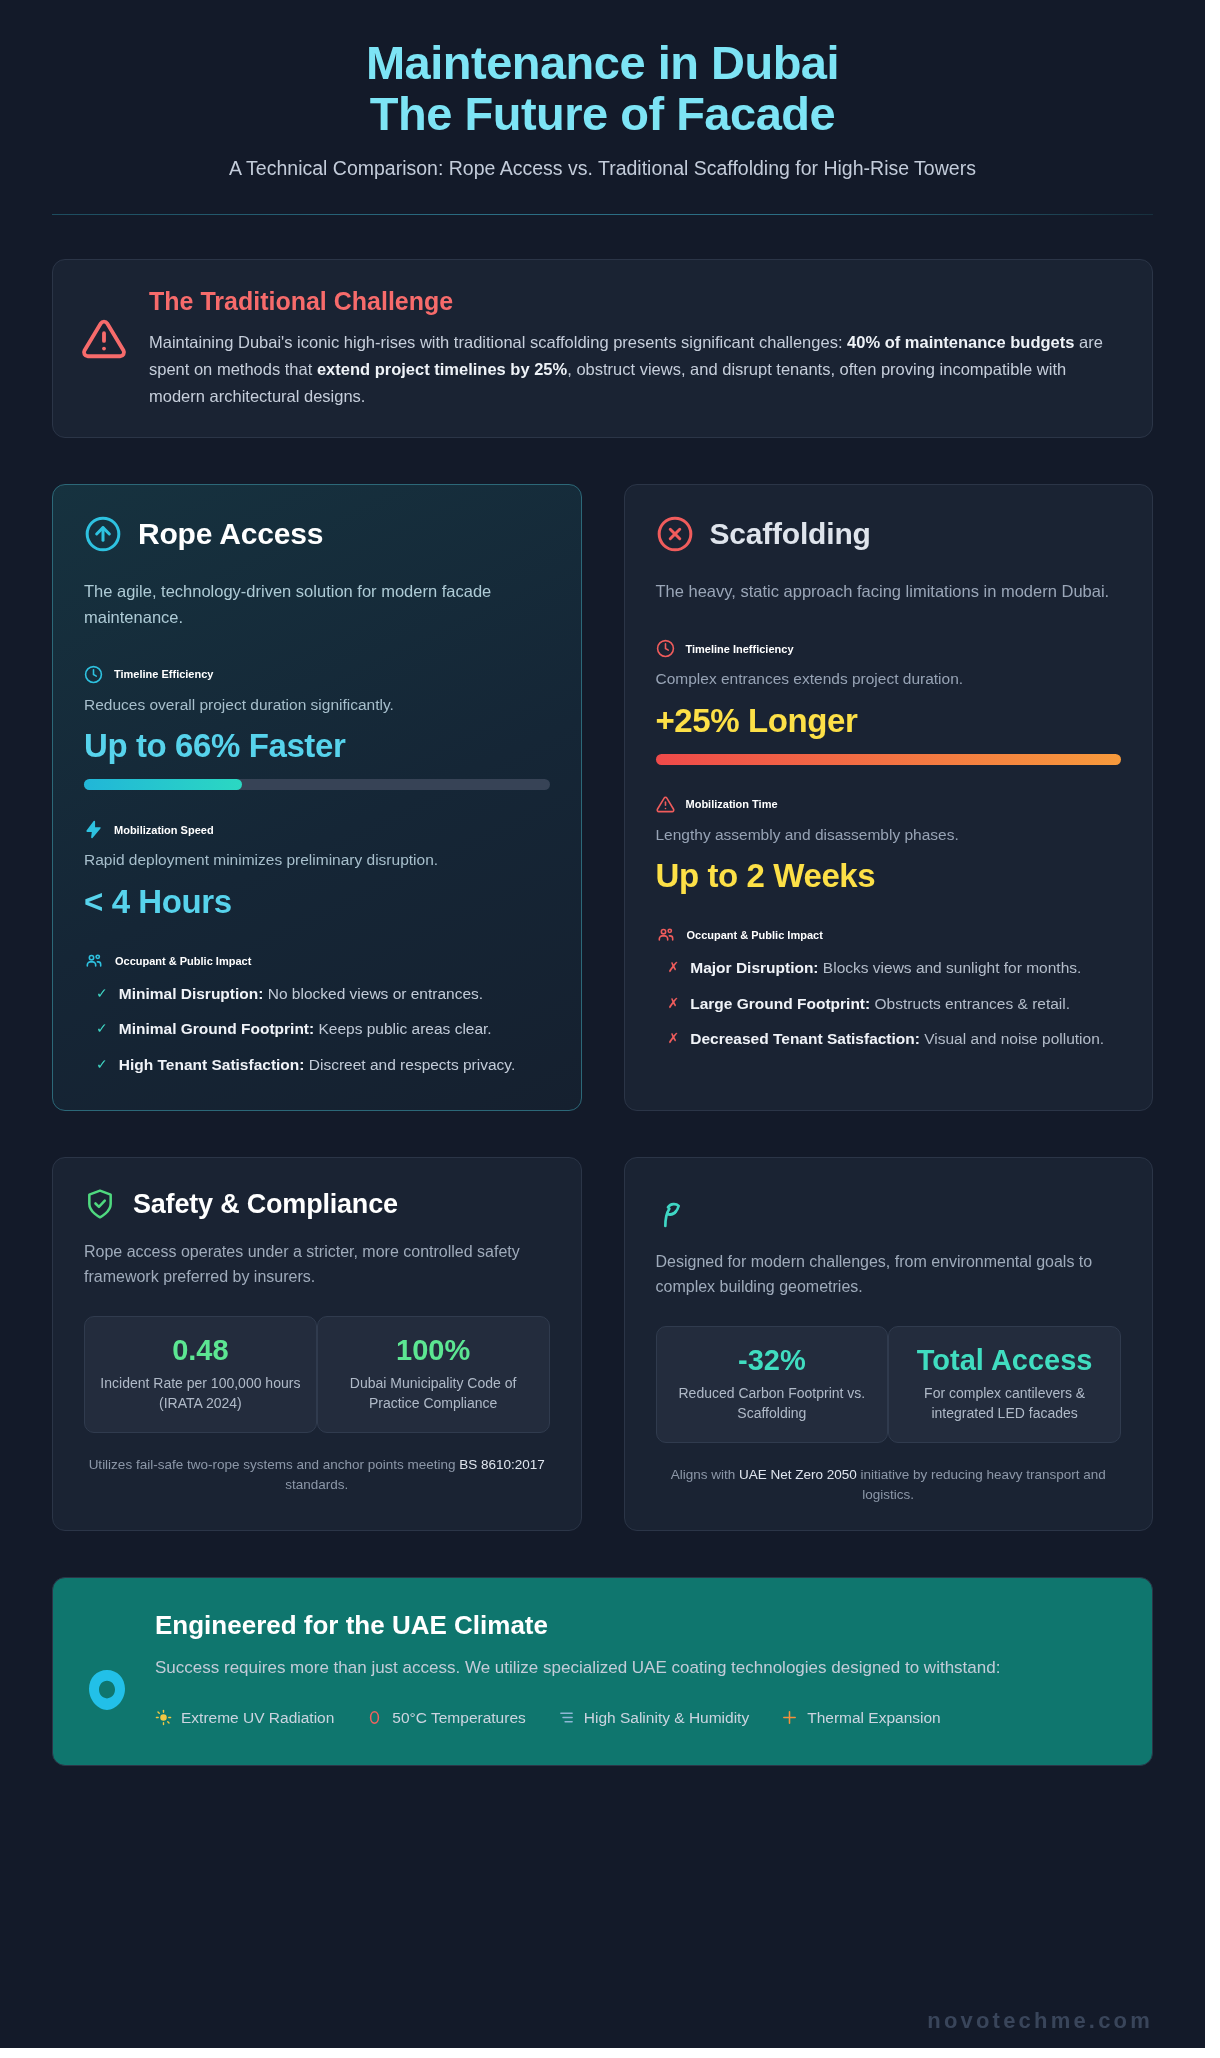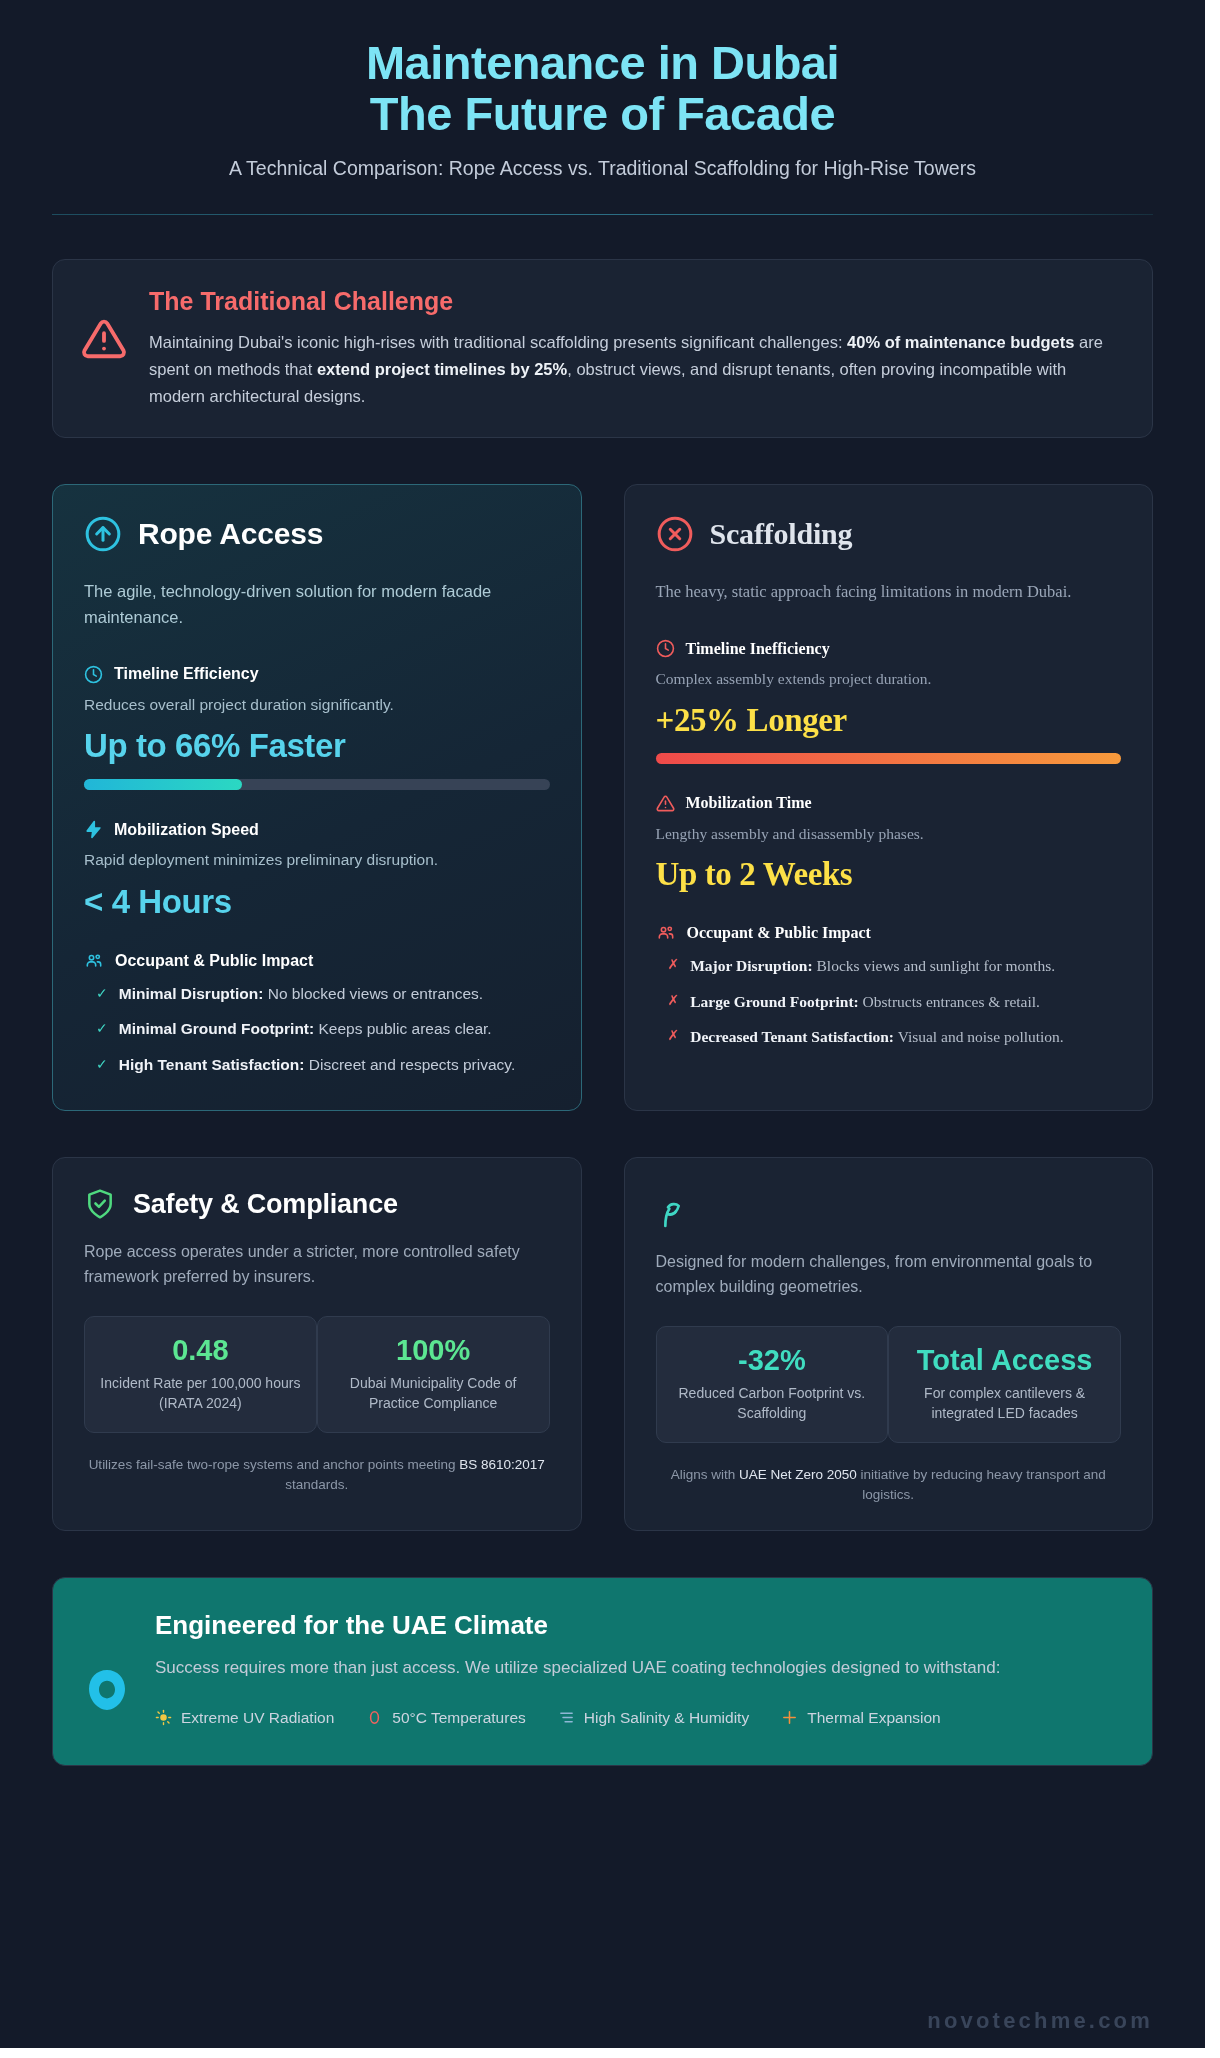--- a/index.html
+++ b/index.html
@@ -60,36 +60,35 @@
     padding: 30px 31px 34px 31px;
     height: 100%;
   }
   .card.rope {
     background: linear-gradient(155deg, #16323f 0%, #152636 55%, #15202f 100%);
     border: 1px solid #2c6878;
   }
   .card.scaf {
     background: #1a2333;
     border: 1px solid #2b3547;
-    font-family: Liberation Serif, serif;
   }
 
   .cardhead { display: flex; align-items: center; gap: 16px; margin-bottom: 26px; }
   .cardhead h2 { font-size: 30px; font-weight: bold; letter-spacing: -0.2px; }
   .card.rope .cardhead h2 { color: #ffffff; }
   .card.scaf .cardhead h2 { color: #dfe4ec; }
 
   .lede { font-size: 16.5px; line-height: 1.56; margin-bottom: 34px; }
   .card.rope .lede { color: #aecbd6; }
   .card.scaf .lede { color: #9aa6b8; }
 
   .metric { margin-bottom: 30px; }
   .metric:last-child { margin-bottom: 0; }
   .mhead { display: flex; align-items: center; gap: 11px; margin-bottom: 10px; }
-  .mhead .lbl { font-size: 16px; font-weight: bold; color: #ffffff; }
+  .mhead .lbl { font-size: 11px; font-weight: bold; color: #ffffff; }
   .mdesc { font-size: 15.5px; line-height: 1.45; margin-bottom: 11px; }
   .card.rope .mdesc { color: #a7bfcc; }
   .card.scaf .mdesc { color: #97a3b5; }
   .mbig { font-size: 33px; font-weight: bold; letter-spacing: -0.4px; }
   .mbig.cy { color: #57d3ec; }
   .mbig.rd { color: #fde047; }
 
   .bar { height: 11px; border-radius: 6px; margin-top: 14px; }
   .bar.track { background: #374356; }
   .bar .fill { height: 100%; border-radius: 6px; }
@@ -273,21 +272,21 @@
           <div class="metric">
             <div class="mhead">
               <span>
                 <svg width="19" height="19" viewBox="0 0 24 24" fill="none" stroke="#f05c5c" stroke-width="2" stroke-linecap="round">
                     <circle cx="12" cy="12" r="10"></circle>
                     <polyline points="12 6 12 12 15.5 14"></polyline>
                   </svg>
               </span>
               <span class="lbl">Timeline Inefficiency</span>
             </div>
-            <div class="mdesc">Complex assembly extends project duration.</div>
+            <div class="mdesc">Complex entrances extends project duration.</div>
             <div class="mbig rd">+25% Longer</div>
             <div class="bar">
               <div class="fill rd" id="scaf-fill" style="width: 100%;"></div>
             </div>
           </div>
 
           <div class="metric">
             <div class="mhead">
               <span>
                 <svg width="19" height="19" viewBox="0 0 24 24" fill="none" stroke="#f05c5c" stroke-width="2" stroke-linecap="round" stroke-linejoin="round">

